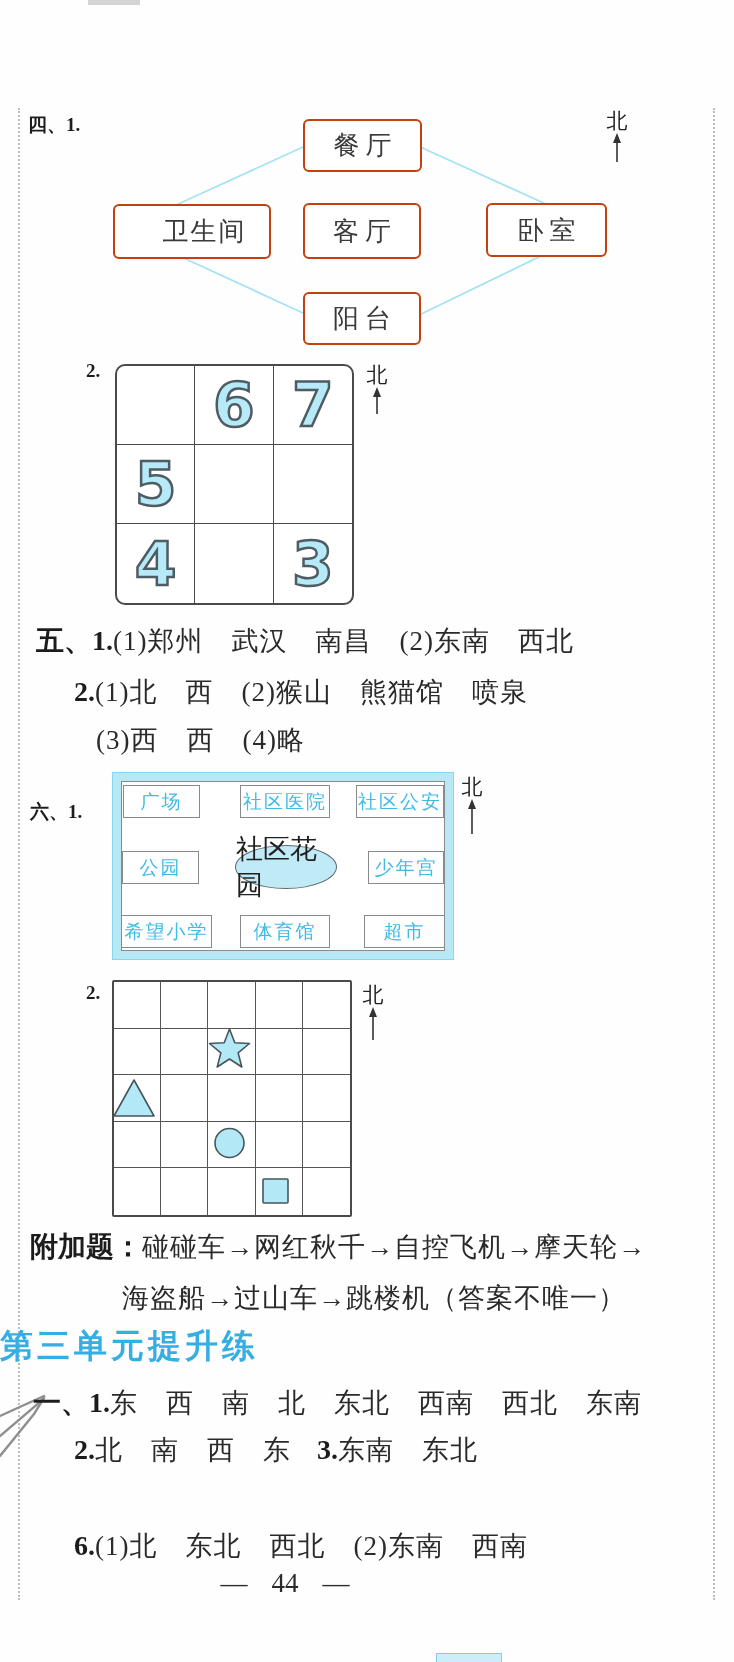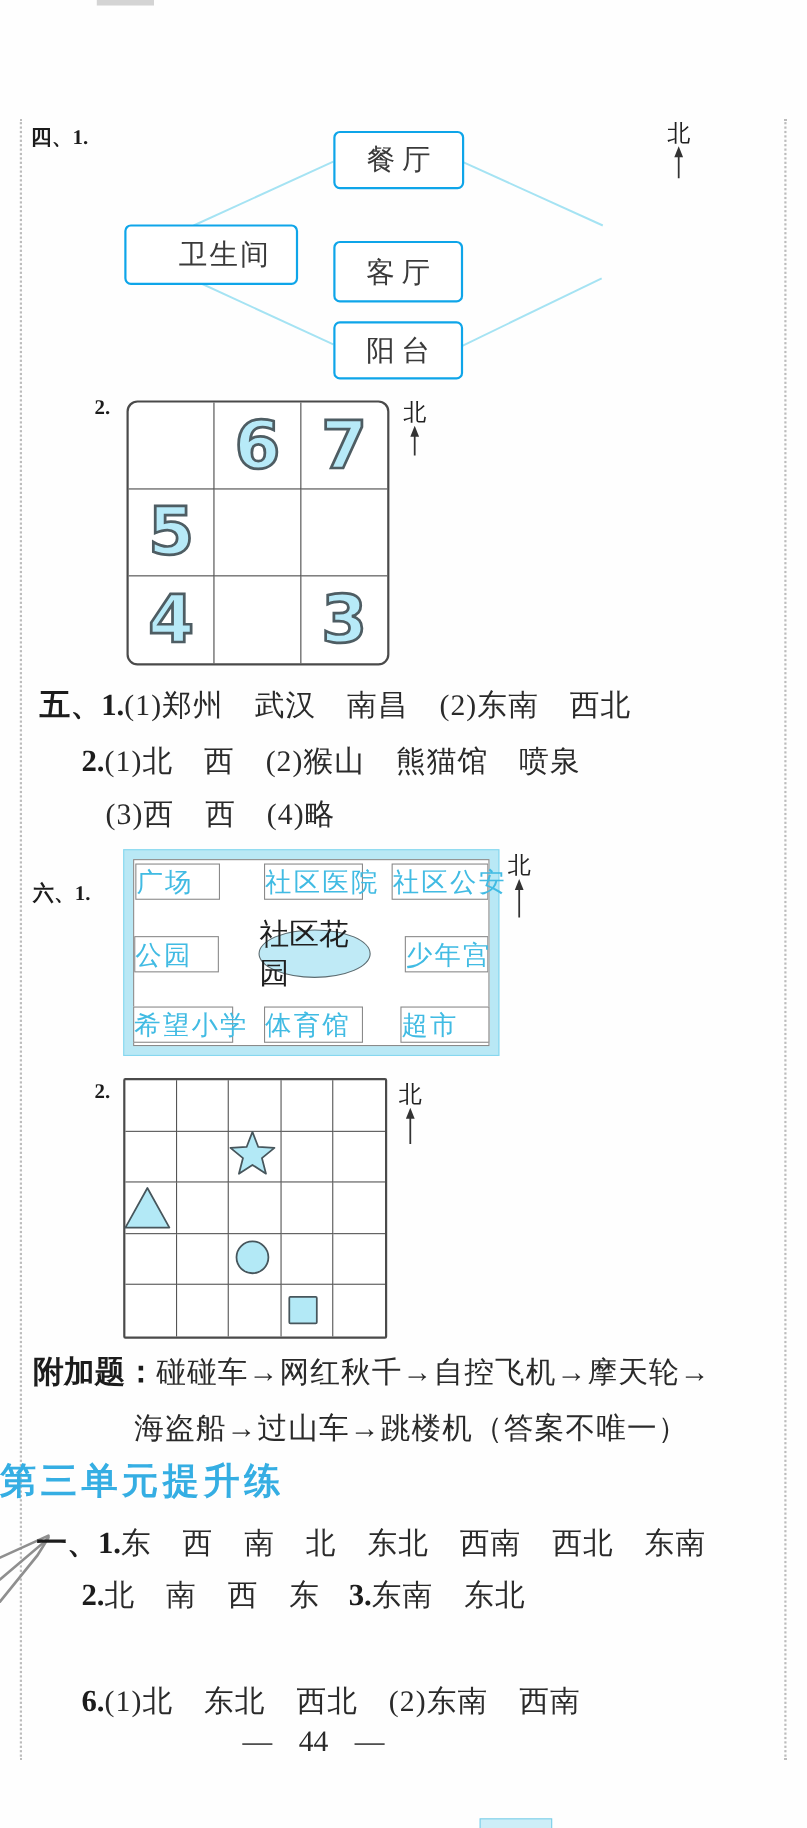--- a/index.html
+++ b/index.html
@@ -12,21 +12,21 @@
   .smudge{position:absolute;left:88px;top:0;width:52px;height:5px;background:#b0b0b0;opacity:.55;}
   .sliver{position:absolute;left:436px;top:1653px;width:64px;height:9px;background:#cdeef8;border:1px solid #7fcfe8;}
 
   
   .ansline{position:absolute;font-size:27px;letter-spacing:1px;color:#2a2a2a;white-space:nowrap;}
   .blabel{font-weight:bold;font-size:28px;color:#1c1c1c;letter-spacing:0;}
   .gap{margin-left:26px;}
   .seclabel{position:absolute;font-weight:bold;font-size:19px;color:#1c1c1c;white-space:nowrap;}
 
   
-  .room{position:absolute;background:#fff;border:2px solid #0ea5e9;border-radius:6px;
+  .room{position:absolute;background:#fff;border:2px solid #c2410c;border-radius:6px;
         display:flex;align-items:center;justify-content:center;font-size:26px;color:#3a3a3a;
         letter-spacing:6px;text-indent:6px;}
 
   
   .compass{position:absolute;width:34px;display:flex;flex-direction:column;align-items:center;}
   .compass .n{font-size:21px;color:#222;line-height:22px;}
 
   
   .grid3{position:absolute;left:115px;top:364px;width:235px;height:237px;
          border:2px solid #4a4a4a;border-radius:10px;display:grid;
@@ -37,22 +37,22 @@
   .grid3 .c:nth-child(n+7){border-bottom:none;}
   .bubble{font-family:"DejaVu Sans",sans-serif;font-weight:bold;font-size:60px;
           color:#b7eaf8;-webkit-text-stroke:2.5px #4e5d63;line-height:60px;}
 
   
   .map-frame{position:absolute;left:112px;top:772px;width:340px;height:186px;
              background:#b9e8f5;border:1px solid #86d7ef;}
   .map-inner{position:absolute;left:8px;top:8px;width:322px;height:168px;background:#fff;
              border:1.5px solid #8a8a8a;}
   .place{position:absolute;background:#fff;border:1.5px solid #8a8a8a;
-         display:flex;align-items:center;justify-content:flex-start;
-         font-size:24px;color:#41bbe3;letter-spacing:2px;white-space:nowrap;}
+         display:flex;align-items:center;justify-content:center;
+         font-size:19px;color:#41bbe3;letter-spacing:2px;white-space:nowrap;}
   .garden{position:absolute;background:#bfeaf6;border:1.5px solid #5b6b70;border-radius:50%;
           display:flex;align-items:center;justify-content:center;font-size:27px;color:#1f1f1f;}
 
   
   .grid5{position:absolute;left:112px;top:980px;width:236px;height:233px;
          border:2px solid #4a4a4a;border-radius:2px;display:grid;
          grid-template-columns:repeat(5,1fr);grid-template-rows:repeat(5,1fr);background:#fff;}
   .grid5 .c{border-right:1px solid #555;border-bottom:1px solid #555;}
   .grid5 .c:nth-child(5n){border-right:none;}
   .grid5 .c:nth-child(n+21){border-bottom:none;}
@@ -88,22 +88,25 @@
   </svg>
 
   <div class="seclabel" style="left:28px;top:112px;">四、1.</div>
 
   <div class="room" style="left:303px;top:119px;width:115px;height:49px;">
     <span>餐厅</span>
   </div>
   <div class="room" style="left:113px;top:204px;width:131px;height:51px;letter-spacing:2px;text-indent:2px;padding-left:23px;">
     <span>卫生间</span>
   </div>
-  <div class="room" style="left:303px;top:219px;width:114px;height:52px;">
+  <div class="room" style="left:303px;top:203px;width:114px;height:52px;">
     <span>客厅</span>
+  </div>
+  <div class="room" style="left:486px;top:203px;width:117px;height:50px;">
+    <span>卧室</span>
   </div>
   <div class="room" style="left:303px;top:292px;width:114px;height:49px;">
     <span>阳台</span>
   </div>
 
   <div class="compass" style="left:600px;top:110px;">
     <span class="n">北</span>
     <svg width="16" height="32">
       <line x1="8" y1="30" x2="8" y2="9" stroke="#333" stroke-width="1.6"></line>
       <polygon points="8,1 4,11 12,11" fill="#333"></polygon>

